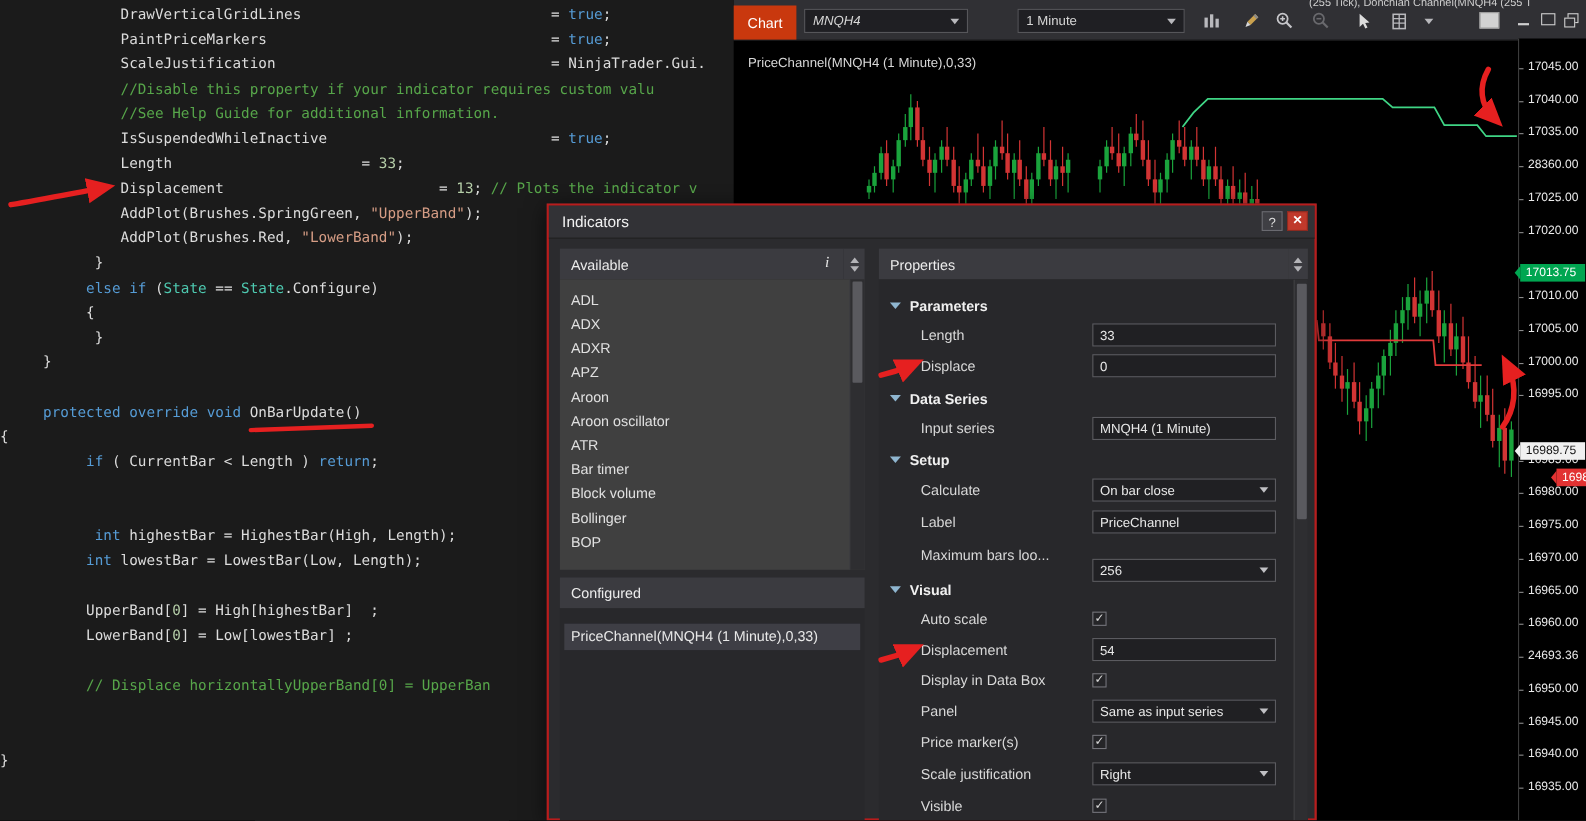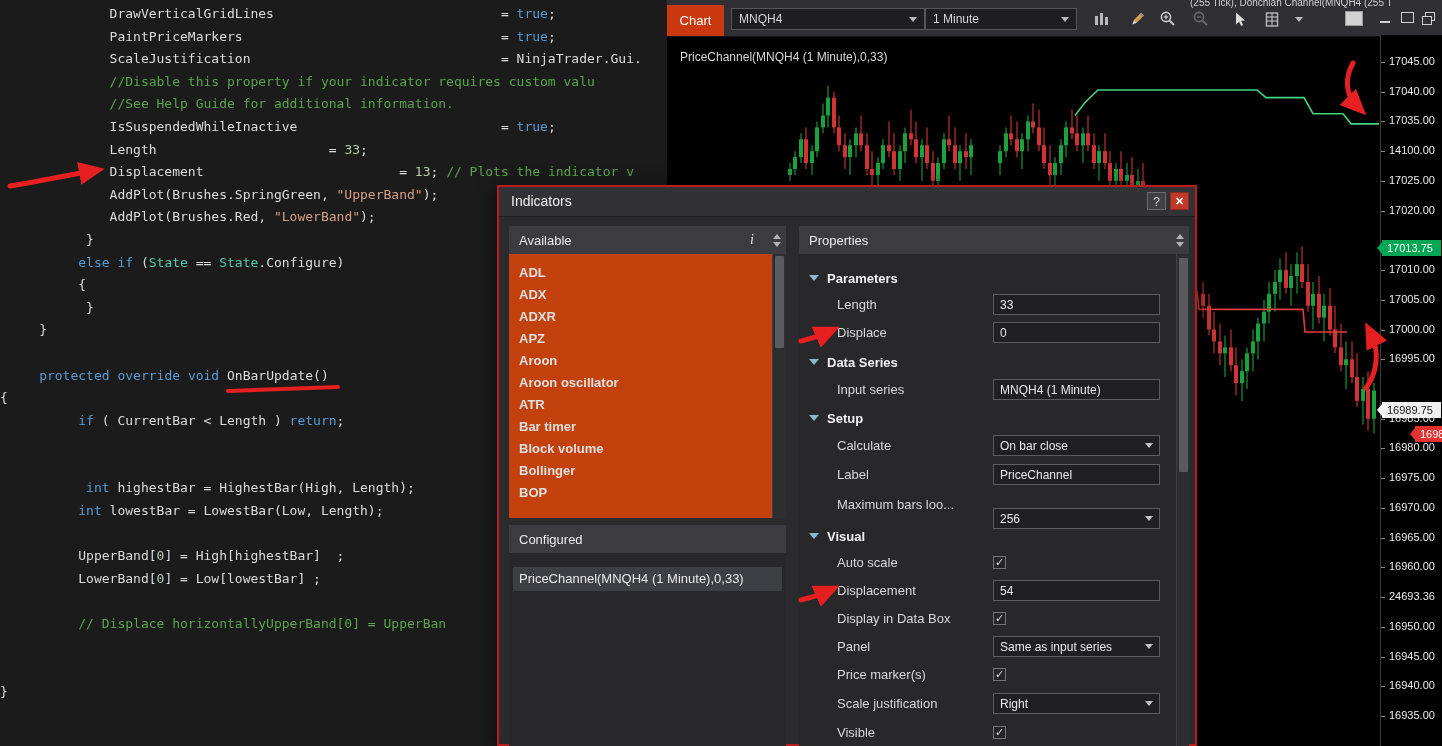--- a/index.html
+++ b/index.html
@@ -13,21 +13,21 @@
   .tok-s{color:#d69d85}.tok-n{color:#b5cea8}.tok-t{color:#4ec9b0}
 
   
   #chart-window{position:absolute;left:667px;top:0;width:775px;height:746px;background:#000;}
   #chart-toolbar{position:absolute;left:0;top:0;width:775px;height:36px;background:#303034;
                  border-bottom:1px solid #141414;z-index:2;}
   .tab-chart{position:absolute;left:0;top:5px;width:57px;height:31px;background:#c9380e;color:#fff;
              font-size:13px;display:flex;align-items:center;justify-content:center;}
   .tb-select{position:absolute;top:8px;height:22px;background:#1f1f23;border:1px solid #56565a;
              color:#d6d6d6;font-size:12px;display:flex;align-items:center;padding:0 7px;box-sizing:border-box;}
-  #instrument-select{left:64px;width:194px;}
+  #instrument-select{left:64px;width:149px;font-style:italic;}
   #interval-select{left:258px;width:152px;}
   .sel-chev{margin-left:auto;width:0;height:0;border-left:4px solid transparent;border-right:4px solid transparent;border-top:5px solid #b8b8bc;}
   .tb-icon{position:absolute;top:9px;width:22px;height:20px;display:flex;align-items:center;justify-content:center;}
   .dim{opacity:.38}
   .win-blank{position:absolute;left:678px;top:11px;width:16px;height:13px;background:#d2d2d2;border:1px solid #9a9a9a;}
   .win-btn{position:absolute;top:10px;width:16px;height:15px;display:flex;align-items:center;justify-content:center;}
   .min-bar{width:10px;height:2px;background:#cfcfcf;margin-top:8px;}
   .max-box{width:11px;height:9px;border:1.5px solid #cfcfcf;}
   .restore-a{position:absolute;left:4px;top:2px;width:8px;height:7px;border:1.3px solid #cfcfcf;}
   .restore-b{position:absolute;left:1px;top:6px;width:8px;height:7px;border:1.3px solid #cfcfcf;background:#303034;}
@@ -59,21 +59,21 @@
   #available-header{left:10px;top:39px;width:258px;}
   #configured-header{left:10px;top:338px;width:277px;}
   #properties-header{left:300px;top:39px;width:372px;}
   .spin-box{position:absolute;width:19px;height:28px;background:#3b3b40;display:flex;flex-direction:column;
             align-items:center;justify-content:center;gap:3px;}
   #avail-spin{left:268px;top:39px;}
   #props-spin{left:672px;top:39px;width:18px;}
   .tri-up{width:0;height:0;border-left:4px solid transparent;border-right:4px solid transparent;border-bottom:5px solid #b4b4b8;}
   .tri-dn{width:0;height:0;border-left:4px solid transparent;border-right:4px solid transparent;border-top:5px solid #b4b4b8;}
   #info-icon{margin-left:auto;font-family:"Liberation Serif",serif;font-style:italic;font-size:14px;color:#e6e6e6;padding-right:3px;}
-  #available-list{position:absolute;left:10px;top:67px;width:277px;height:264px;background:#c2410c;font-weight:bold;}
+  #available-list{position:absolute;left:10px;top:67px;width:277px;height:264px;background:#404040;}
   #avail-items{position:absolute;left:0;top:8px;width:262px;}
   .list-item{height:22px;line-height:22px;padding-left:10px;font-size:13px;color:#e0e0e0;}
   .vscroll{position:absolute;right:0;top:0;width:14px;height:100%;background:#2e2e31;border-left:1px solid #404043;box-sizing:border-box;}
   .vthumb{position:absolute;left:2px;width:9px;background:#5a5a5f;border-radius:1px;}
   #configured-list{position:absolute;left:10px;top:366px;width:277px;height:193px;background:#28282b;}
   .configured-item{margin:14px 4px 0 4px;height:24px;line-height:24px;padding-left:6px;background:#3e3e45;
                    font-size:13px;color:#e8e8e8;white-space:nowrap;overflow:hidden;}
   #props-grid{position:absolute;left:300px;top:67px;width:390px;height:492px;background:#28282b;overflow:hidden;}
   .sec-row{position:absolute;left:10px;height:22px;display:flex;align-items:center;gap:8px;}
   .sec-tri{width:0;height:0;border-left:5px solid transparent;border-right:5px solid transparent;border-top:6px solid #8fb6d0;}
@@ -365,21 +365,21 @@
       </svg>
     <div id="overlay-label">PriceChannel(MNQH4 (1 Minute),0,33)</div>
     <div id="price-axis">
         <div class="axis-tickmark" style="top: 27px;"></div>
         <div class="axis-tick" style="top: 20px;">17045.00</div>
         <div class="axis-tickmark" style="top: 56.7275px;"></div>
         <div class="axis-tick" style="top: 49.7275px;">17040.00</div>
         <div class="axis-tickmark" style="top: 86.455px;"></div>
         <div class="axis-tick" style="top: 79.455px;">17035.00</div>
         <div class="axis-tickmark" style="top: 116.183px;"></div>
-        <div class="axis-tick" style="top: 109.183px;">14100.00</div>
+        <div class="axis-tick" style="top: 109.183px;">28360.00</div>
         <div class="axis-tickmark" style="top: 145.91px;"></div>
         <div class="axis-tick" style="top: 138.91px;">17025.00</div>
         <div class="axis-tickmark" style="top: 175.637px;"></div>
         <div class="axis-tick" style="top: 168.637px;">17020.00</div>
         <div class="axis-tickmark" style="top: 235.092px;"></div>
         <div class="axis-tick" style="top: 228.092px;">17010.00</div>
         <div class="axis-tickmark" style="top: 264.82px;"></div>
         <div class="axis-tick" style="top: 257.82px;">17005.00</div>
         <div class="axis-tickmark" style="top: 294.548px;"></div>
         <div class="axis-tick" style="top: 287.548px;">17000.00</div>

